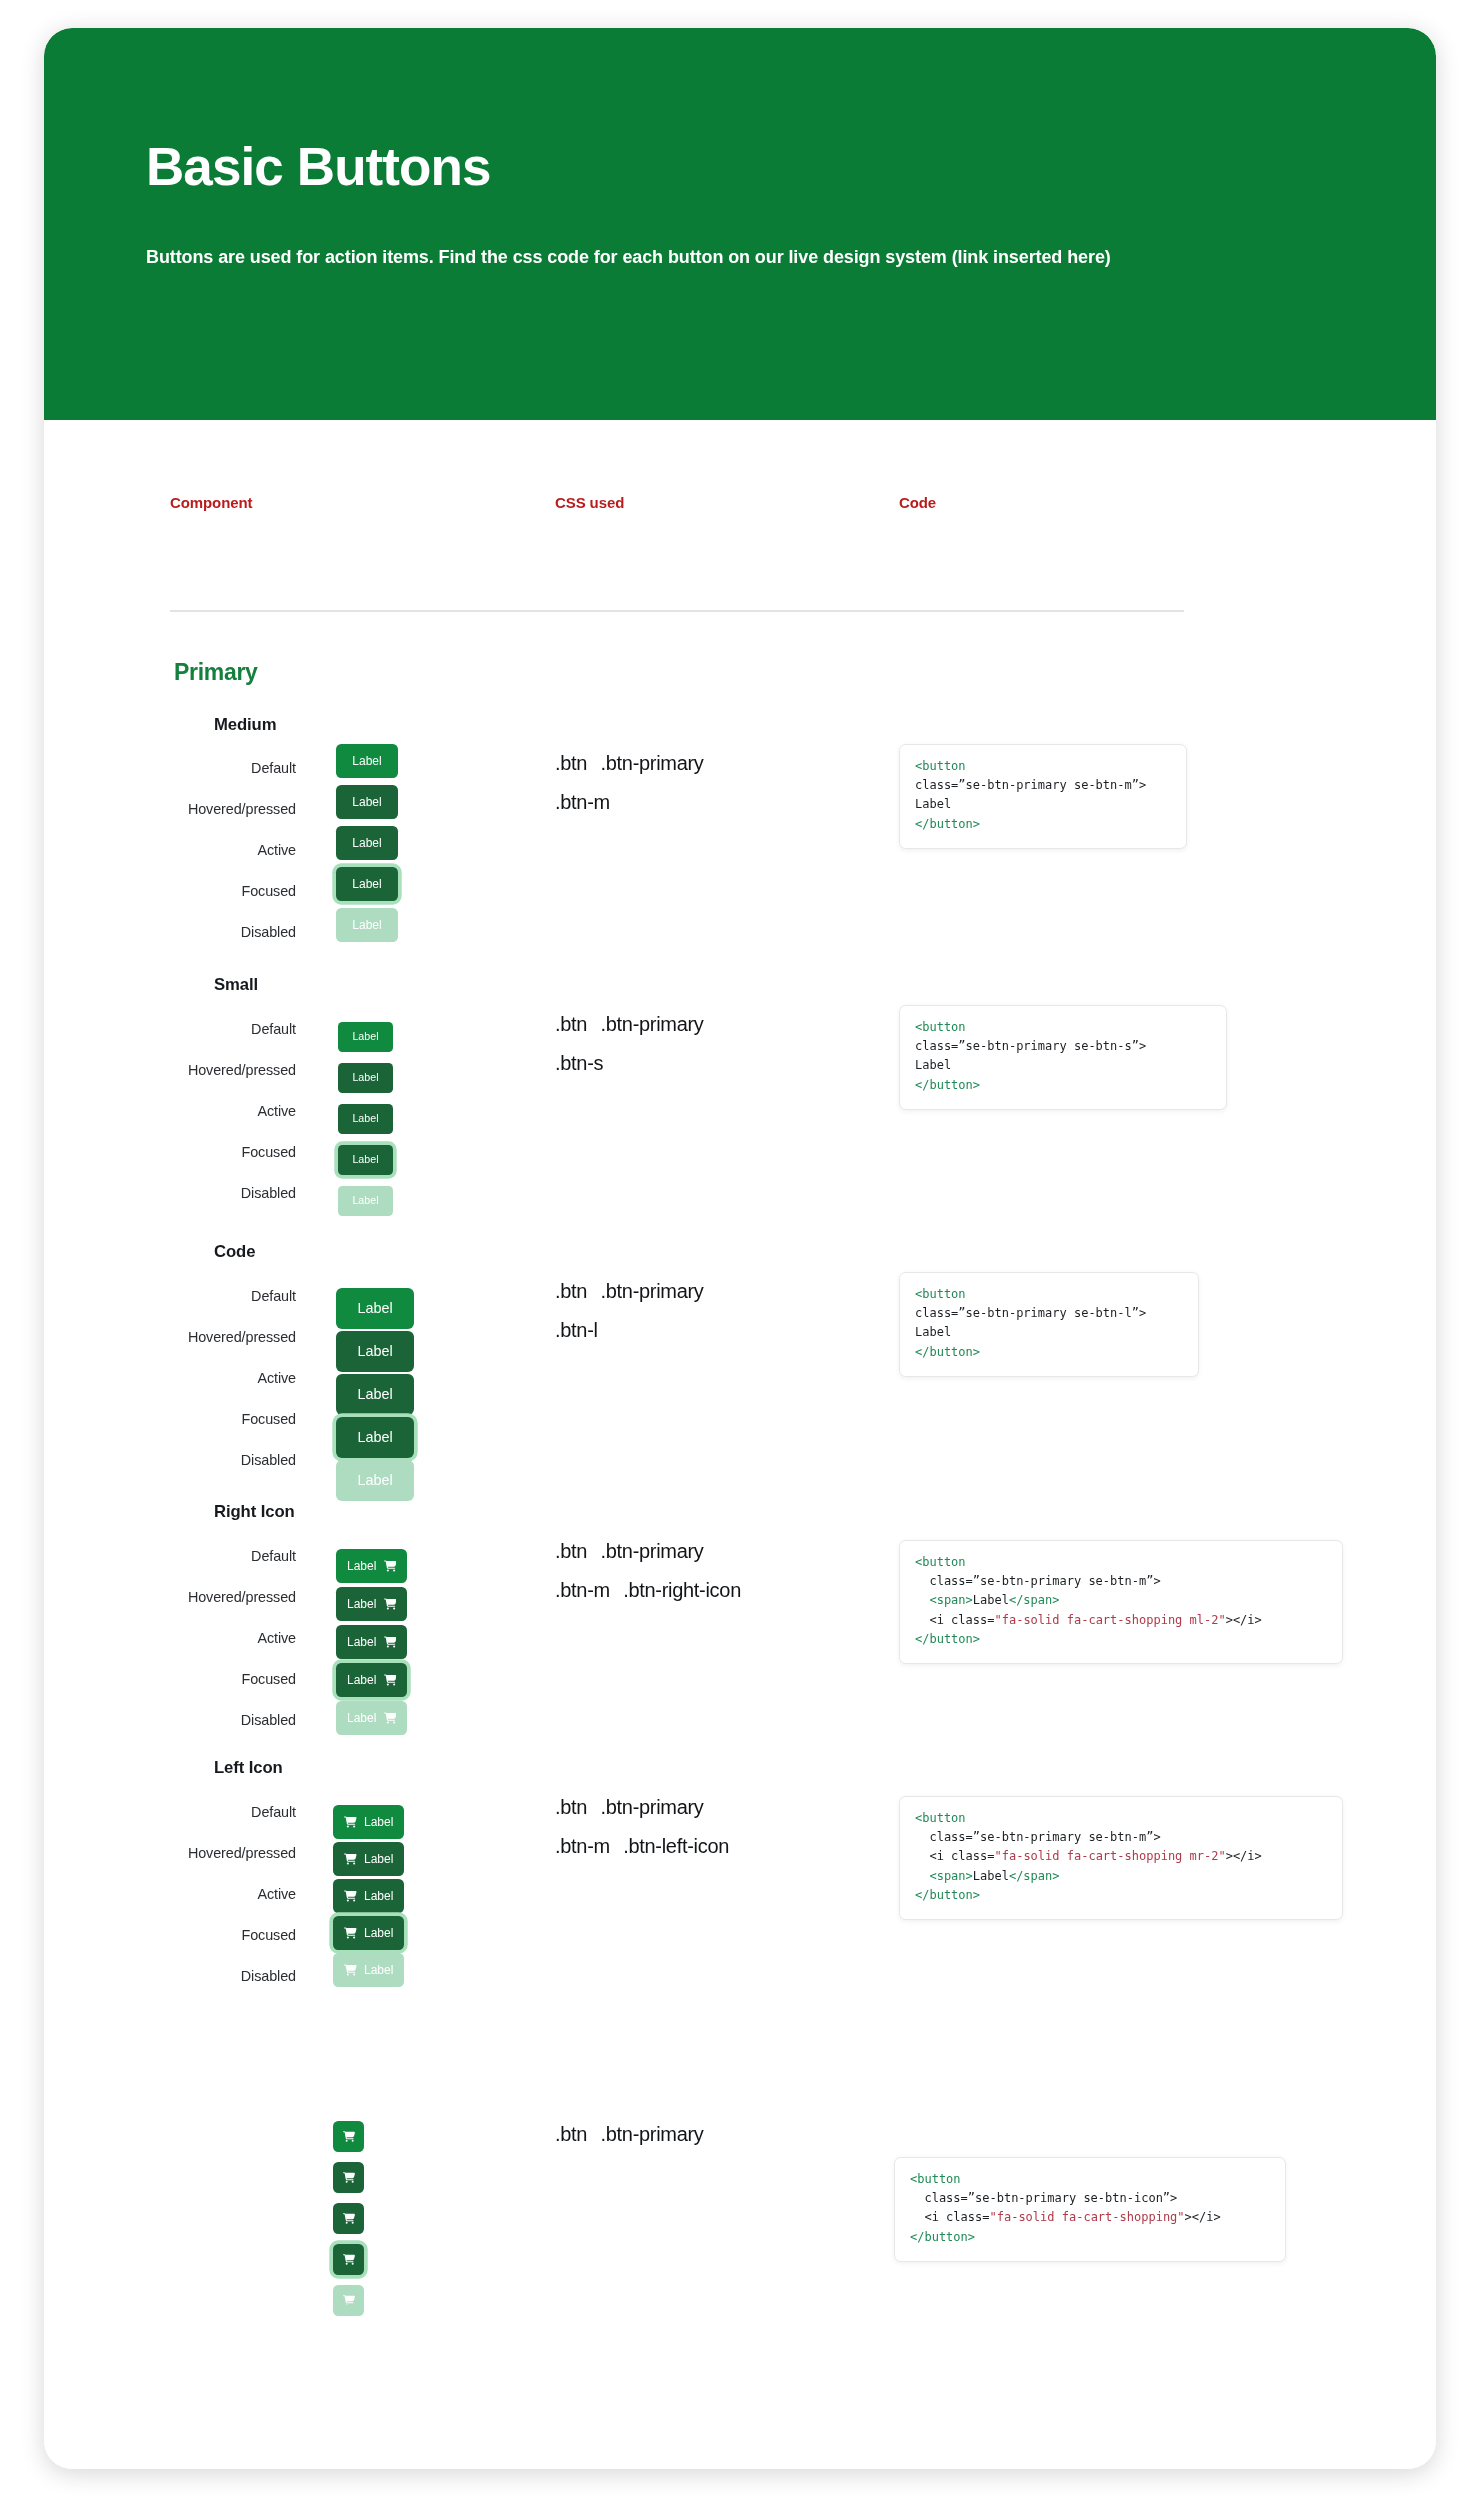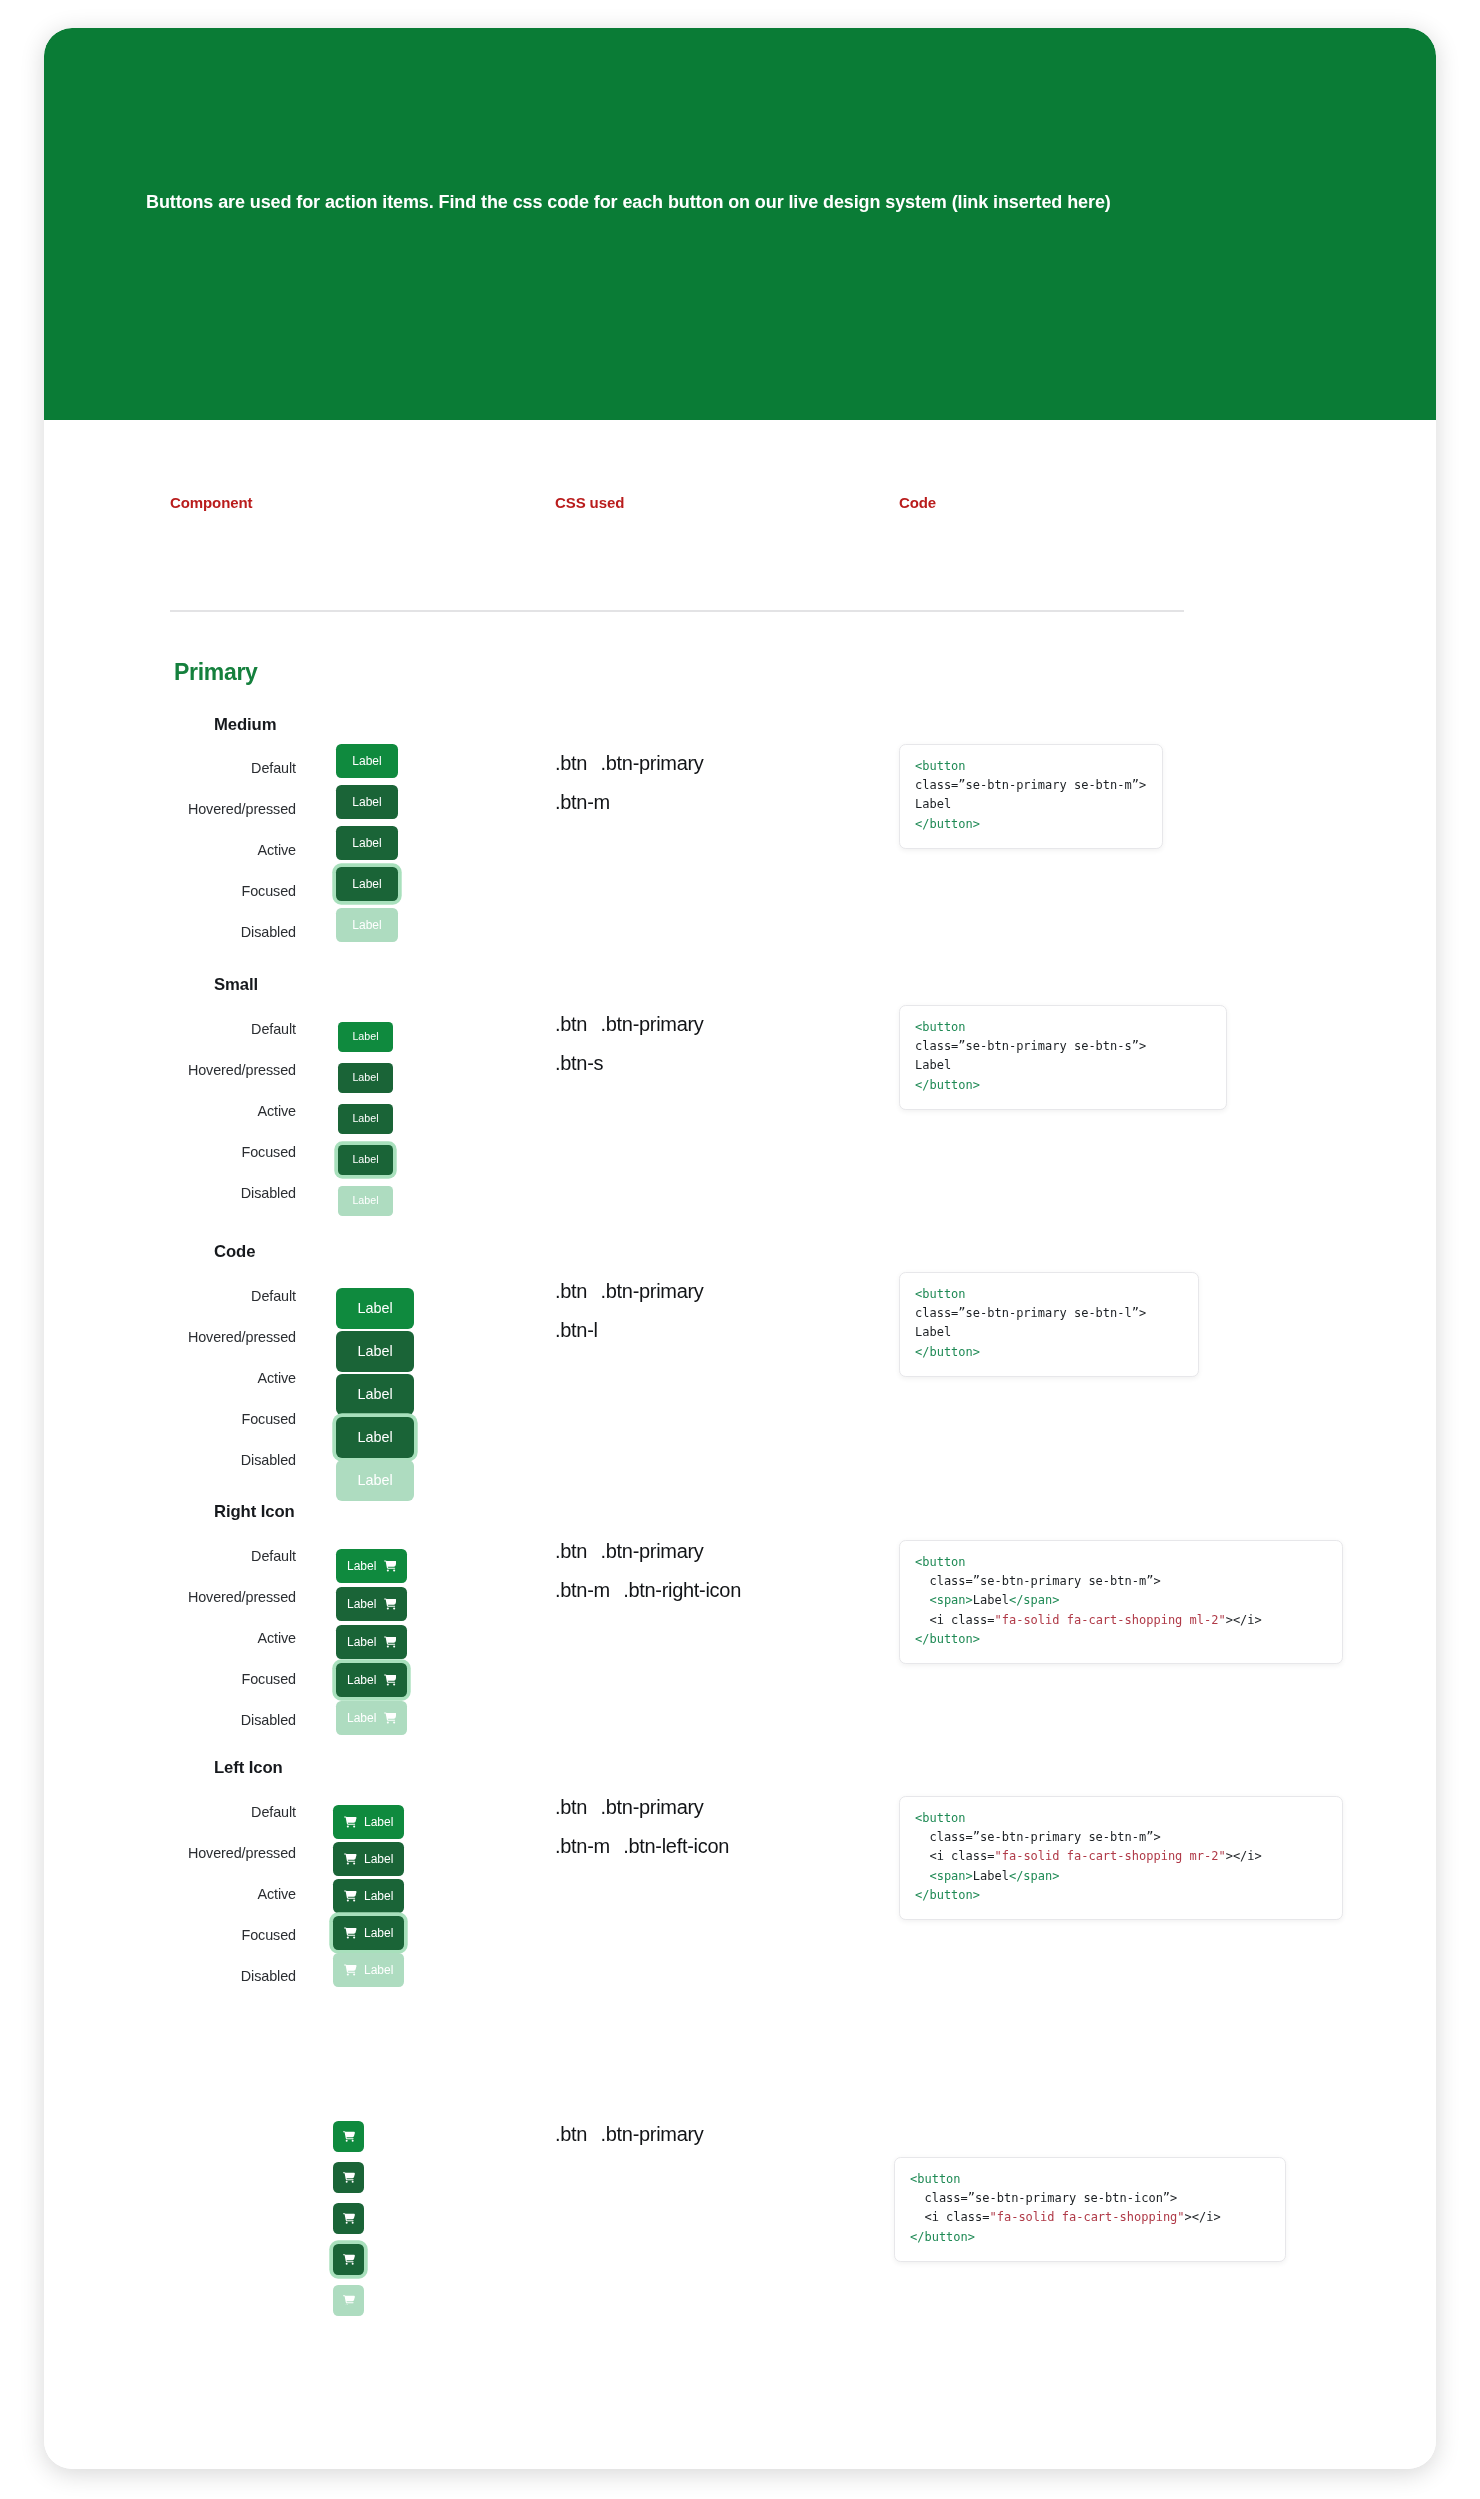--- a/index.html
+++ b/index.html
@@ -193,20 +193,21 @@
   .mr2 { margin-right: 7.4px; }
 </style>
 </head>
 <body>
 
 <div class="page-wrap">
   <div class="card">
 
     <div class="hero">
       <div class="hero-inner">
+        <h1 class="hero-title">Basic Buttons</h1>
         <p class="hero-sub">Buttons are used for action items. Find the css code for each button on our live design system (link inserted here)</p>
       </div>
     </div>
 
     <div class="sheet">
 
       <div class="headrow">
         <div class="hcell col-component">Component</div>
         <div class="hcell col-css">CSS used</div>
         <div class="hcell col-code">Code</div>
@@ -246,21 +247,21 @@
           <div style="height:41px;"><button class="btn s-m v-disabled">
                 <span class="lab">Label</span>
               </button></div>
         </div>
 
         <div class="cssclass" style="top:36px;">
           <div><span>.btn</span><span class="gap"></span><span>.btn-primary</span></div>
           <div><span>.btn-m</span></div>
         </div>
 
-        <div class="codecard" style="left:855px; top:36px; width:264px;"><span class="tag">&lt;button</span>
+        <div class="codecard" style="left:855px; top:36px; width:288px;"><span class="tag">&lt;button</span>
 <span class="attr">class=”se-btn-primary se-btn-m”&gt;</span>
 <span class="attr">Label</span>
 <span class="tag">&lt;/button&gt;</span></div>
       </div>
 
       <div class="group" style="height:237px; margin-top:30px;">
         <div class="group-name" style="top:0px;">
             <span>Small</span>
           </div>
 

